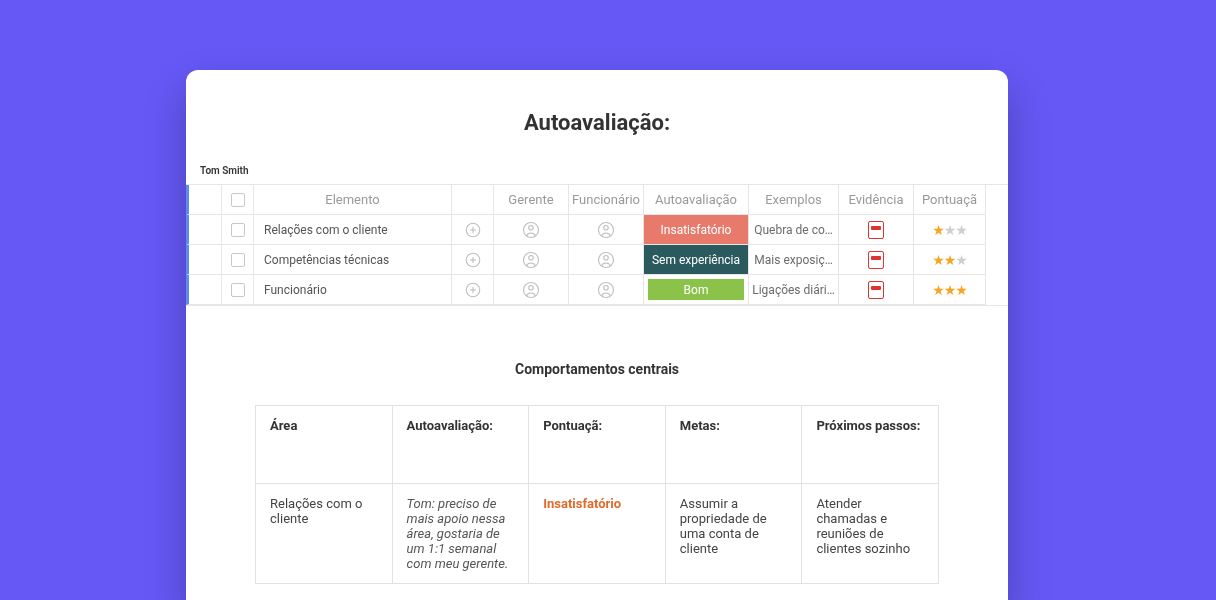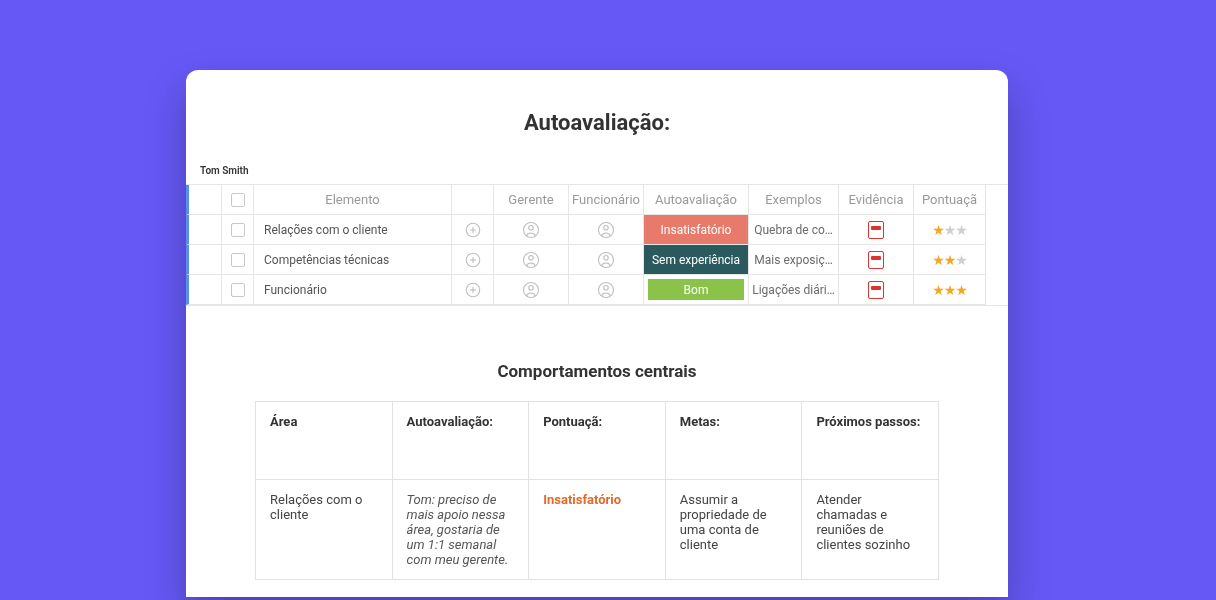--- a/index.html
+++ b/index.html
@@ -19,21 +19,21 @@
 .b-teal{background:#2b5a5e}
 .b-green{background:#8bc34a;color:#fff}
 .star{color:#f5a623;font-size:14px;letter-spacing:-1px}
 .star .dim{color:#cfcfcf}
 .ex{color:#777;font-size:11px;justify-content:flex-start;text-overflow:ellipsis}
 .file-ic{width:16px;height:18px;background:#fff;border:1px solid #d33;border-radius:2px;position:relative}
 .file-ic:before{content:"";position:absolute;top:4px;left:2px;right:2px;height:4px;background:#d33;border-radius:1px}
 .checkbox{width:14px;height:14px;border:1.5px solid #c8c8c8;border-radius:2px;background:#fff}
 .avatar-ic{width:18px;height:18px}
 .plus-circ{width:18px;height:18px}
-.sub-title{text-align:center;font-size:17px;font-weight:700;color:#333;margin:55px 0 20px}
+.sub-title{text-align:center;font-size:14px;font-weight:700;color:#333;margin:55px 0 28px}
 .core-table{margin:17px auto;width:684px;border:1px solid #e2e2e2;border-collapse:collapse}
 .core-table th,.core-table td{border:1px solid #e2e2e2;padding:12px 14px;vertical-align:top;font-size:13px;text-align:left}
 .core-table th{font-weight:700;color:#333;height:78px}
 .core-table td{color:#444}
 .core-table .italic{font-style:italic;color:#555}
 .core-table .rating{color:#e06a2b;font-weight:700}
 .core-table col.c1{width:136px}
 .core-table col.c2{width:136px}
 .core-table col.c3{width:136px}
 .core-table col.c4{width:136px}

